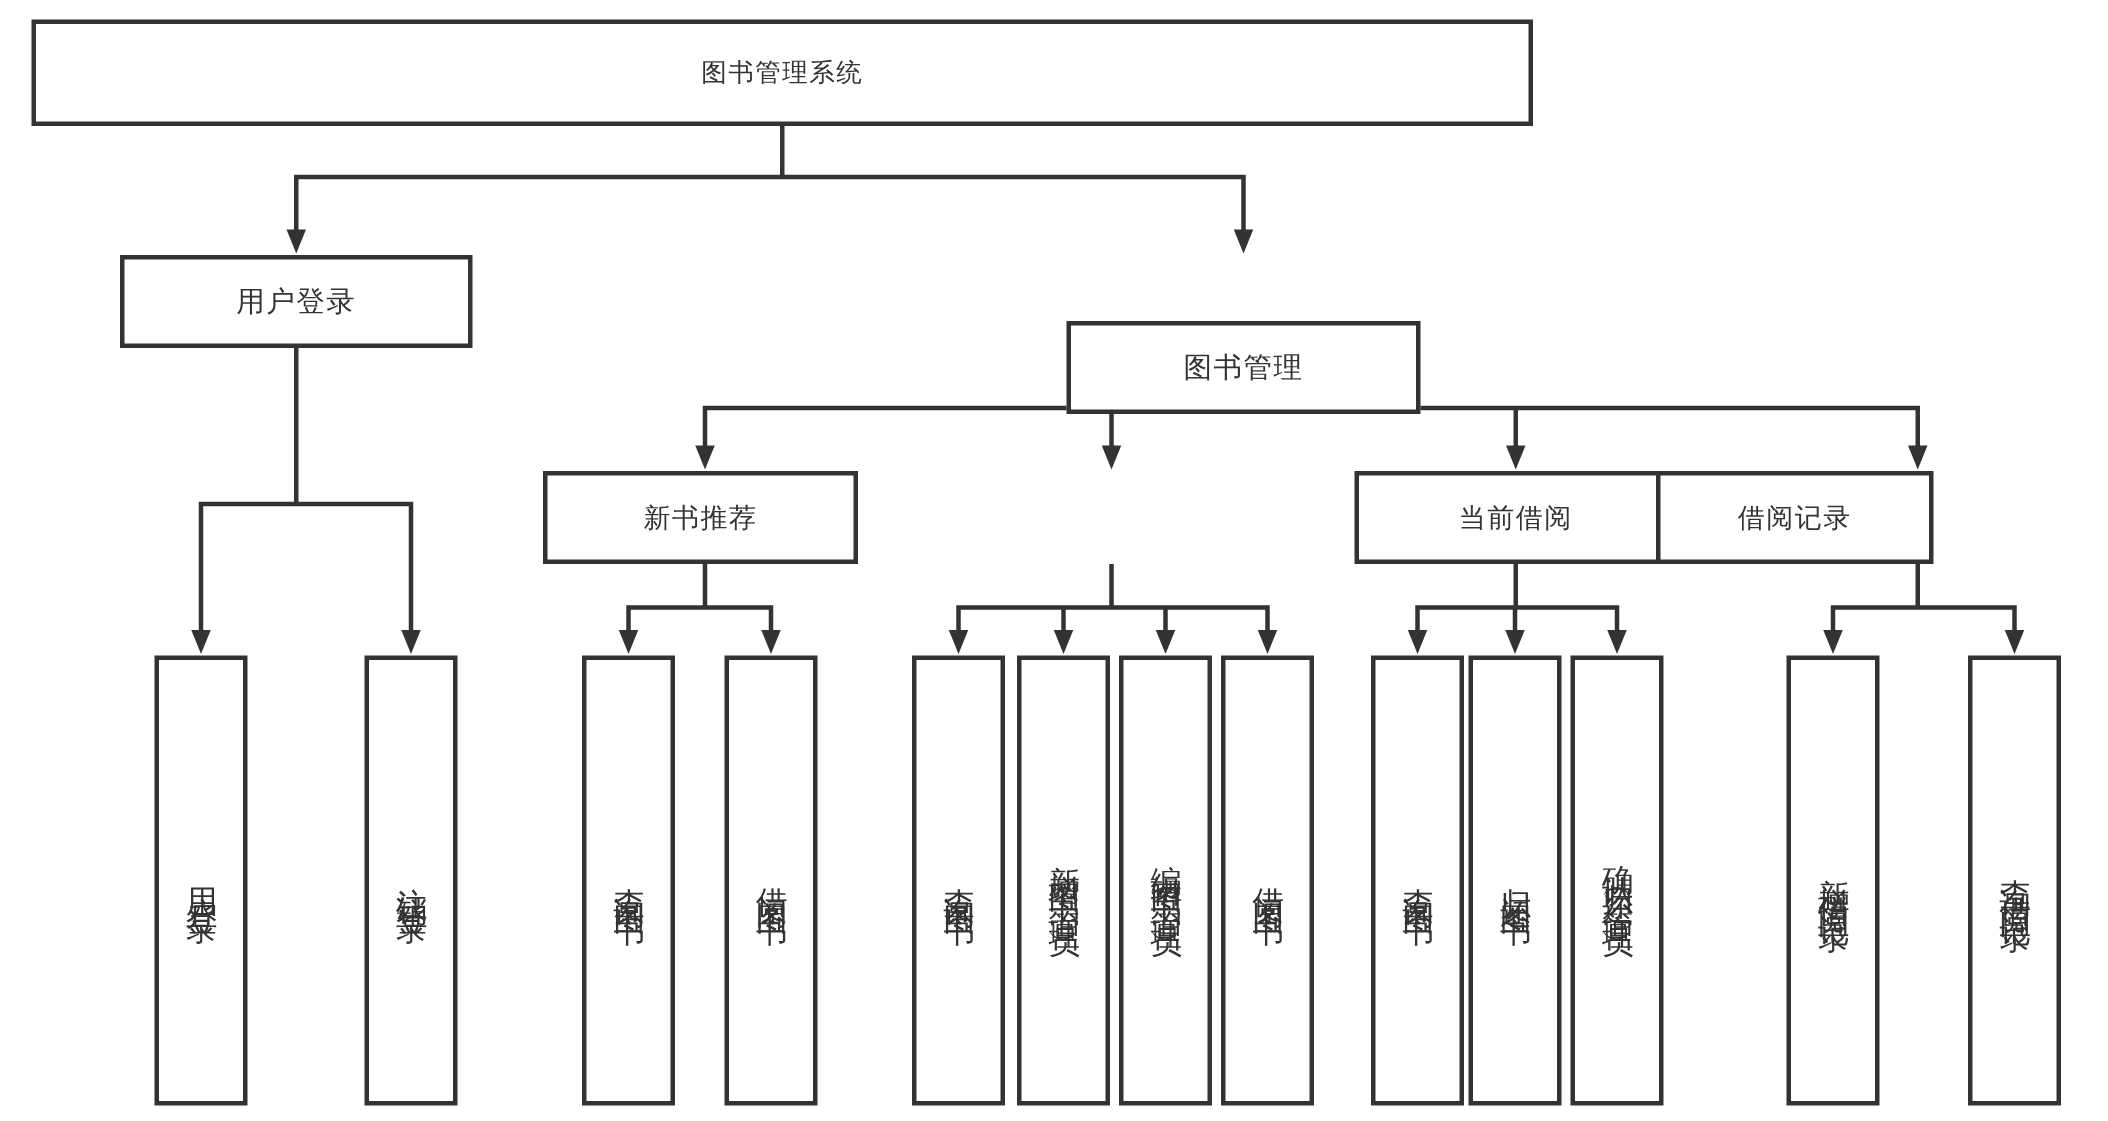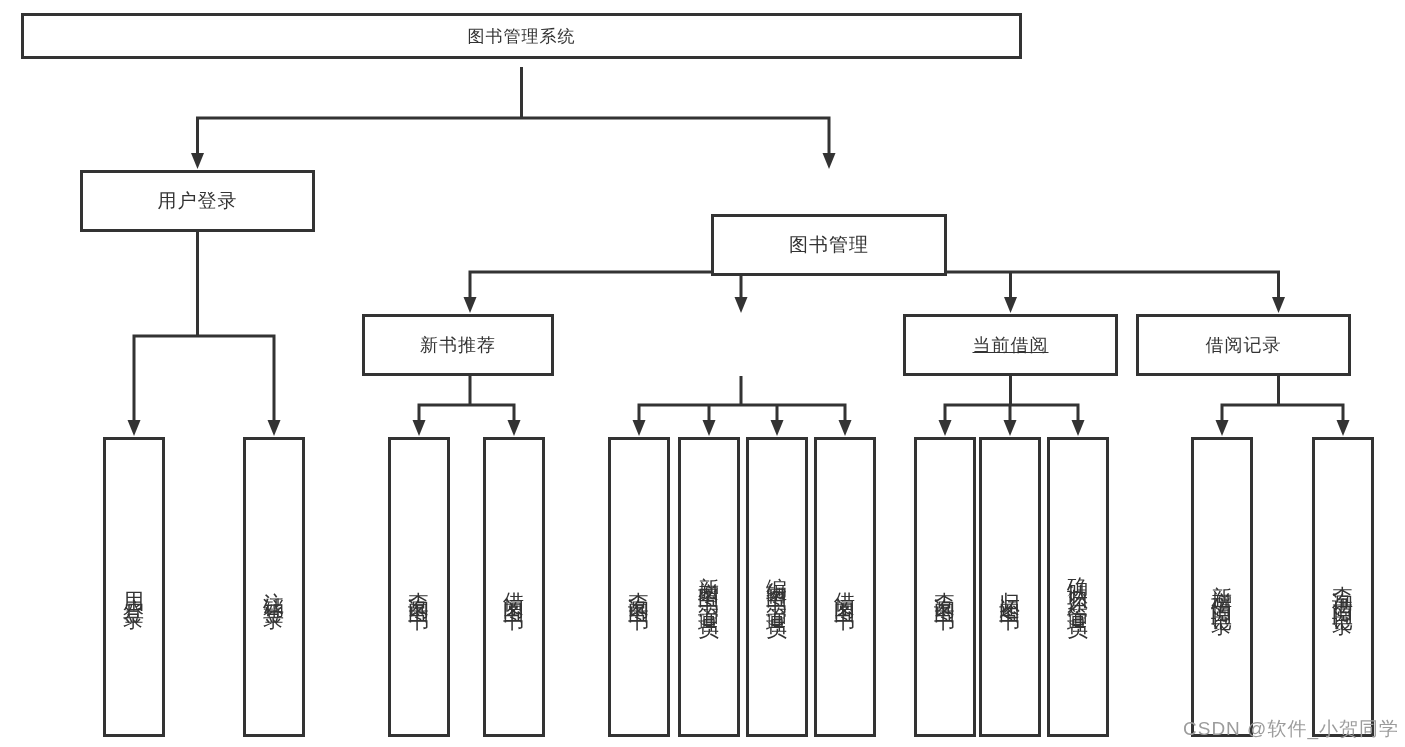--- a/index.html
+++ b/index.html
@@ -15,21 +15,21 @@
     position: absolute;
     box-sizing: border-box;
     border: 3px solid #333333;
     background: #ffffff;
     color: #333333;
     display: flex;
     align-items: center;
     justify-content: center;
     letter-spacing: 1px;
   }
-  .root-box    { left: 21px;  top: 13px;  width: 1001px; height: 46px; font-size: 17px; }
+  .root-box    { left: 21px;  top: 13px;  width: 1001px; height: 71px; font-size: 17px; }
   .lv2-box     { top: 170px; height: 62px; font-size: 19px; }
   .lv3-box     { top: 314px; height: 62px; font-size: 18px; }
   .leaf        { top: 437px; height: 300px; width: 62px; font-size: 21px; }
   .leaf span {
     writing-mode: vertical-rl;
     text-orientation: mixed;
     letter-spacing: 6px;
     line-height: 1;
   }
   #connectors { position: absolute; left: 0; top: 0; }
@@ -86,27 +86,27 @@
     <span>图书管理系统</span>
   </div>
 
   <div class="box lv2-box" style="left:80px; width:235px;">
     <span>用户登录</span>
   </div>
   <div class="box lv2-box" style="left:711px; width:236px;margin-top:44px;">
     <span>图书管理</span>
   </div>
 
-  <div class="box lv3-box" style="left:362px; width:192px;">
+  <div class="box lv3-box" style="left:362px; width:210px;">
     <span>新书推荐</span>
   </div>
-  <div class="box lv3-box" style="left:903px; width:215px;text-decoration:underline;">
+  <div class="box lv3-box" style="left:903px; width:215px;">
     <span>当前借阅</span>
   </div>
-  <div class="box lv3-box" style="left:1136px; width:215px;">
+  <div class="box lv3-box" style="left:1104px; width:185px;">
     <span>借阅记录</span>
   </div>
 
   <div class="box leaf" style="left:103px;">
     <span>用户登录</span>
   </div>
   <div class="box leaf" style="left:243px;">
     <span>注销登录</span>
   </div>
 
@@ -140,15 +140,14 @@
     <span>确认归还（管理员）</span>
   </div>
 
   <div class="box leaf" style="left:1191px;">
     <span>新增借阅记录</span>
   </div>
   <div class="box leaf" style="left:1312px;">
     <span>查询借阅记录</span>
   </div>
 
-  <div class="watermark">CSDN @软件_小贺同学</div>
 
 </div>
 
 </body></html>

